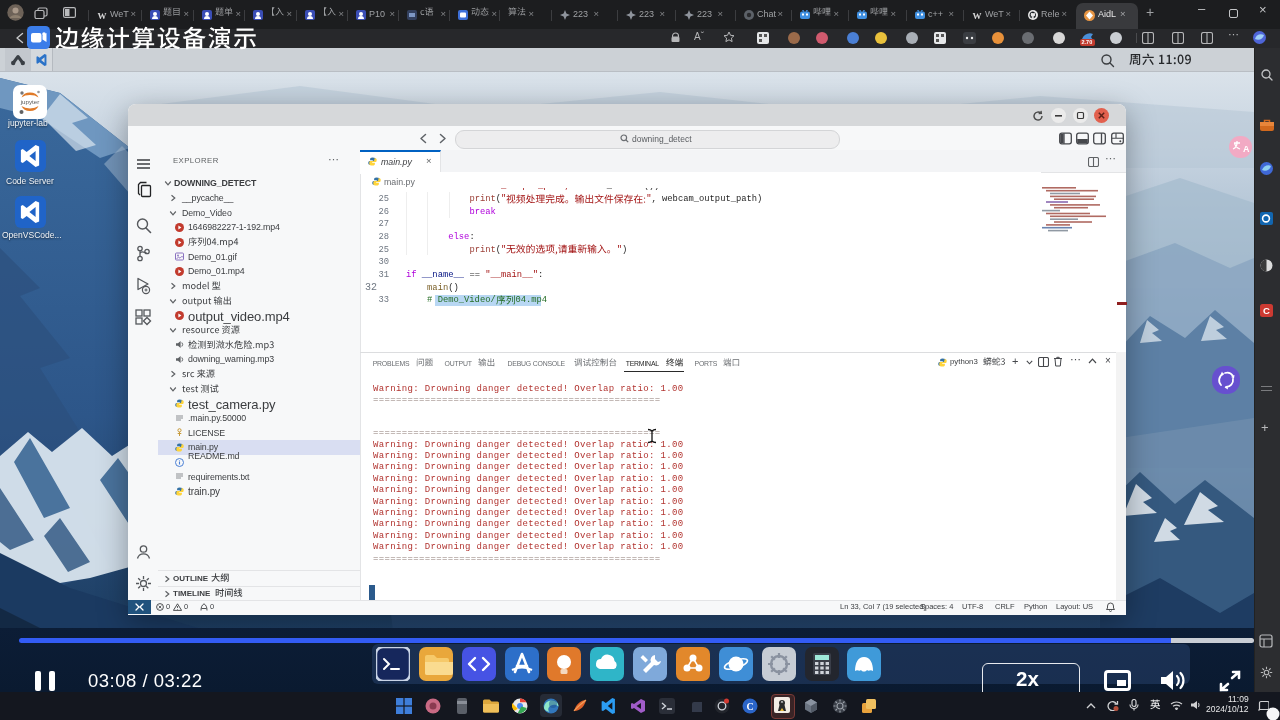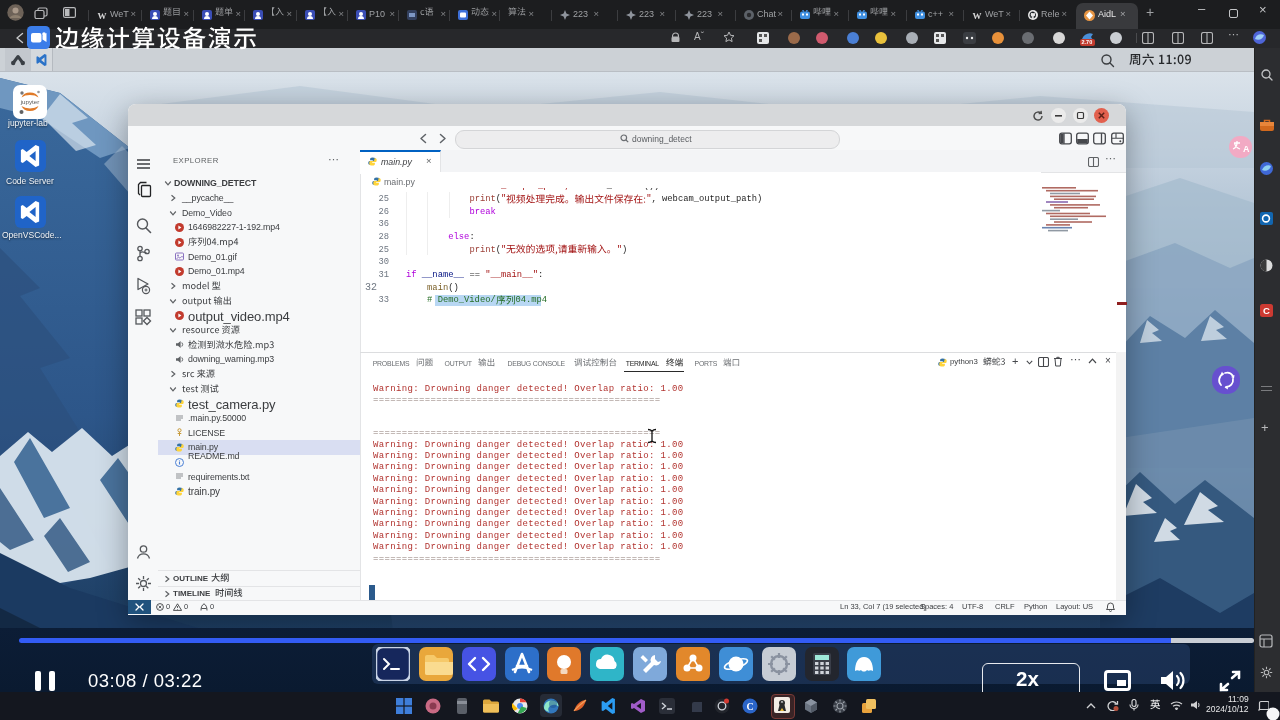--- a/index.html
+++ b/index.html
@@ -803,21 +803,21 @@
         <use href="#g63" x="11000"></use>
         <use href="#g64" x="12000"></use>
         <use href="#g65" x="13000"></use>
         <use href="#g66" x="14000"></use>
       </g>
     </svg>
     <div class="a" style="left:646.2px;top:194.0px;font-family:'Liberation Mono',monospace;font-size:8.8px;line-height:10px;color:#a31515;white-space:pre;">"</div>
     <div class="a" style="left:651.5px;top:194.0px;font-family:'Liberation Mono',monospace;font-size:8.8px;line-height:10px;color:#1f1f1f;white-space:pre;">, webcam_output_path)</div>
     <div class="a" style="left:365px;top:206.7px;width:24px;text-align:right;font-family:'Liberation Mono',monospace;font-size:8.8px;line-height:10px;color:#6e7681">26</div>
     <div class="a" style="left:469.4px;top:206.7px;font-family:'Liberation Mono',monospace;font-size:8.8px;line-height:10px;color:#af00db;white-space:pre;">break</div>
-    <div class="a" style="left:365px;top:219.3px;width:24px;text-align:right;font-family:'Liberation Mono',monospace;font-size:8.8px;line-height:10px;color:#6e7681">36</div>
+    <div class="a" style="left:365px;top:219.3px;width:24px;text-align:right;font-family:'Liberation Mono',monospace;font-size:8.8px;line-height:10px;color:#6e7681">27</div>
     <div class="a" style="left:365px;top:231.9px;width:24px;text-align:right;font-family:'Liberation Mono',monospace;font-size:8.8px;line-height:10px;color:#6e7681">28</div>
     <div class="a" style="left:448.2px;top:231.9px;font-family:'Liberation Mono',monospace;font-size:8.8px;line-height:10px;color:#af00db;white-space:pre;">else</div>
     <div class="a" style="left:469.4px;top:231.9px;font-family:'Liberation Mono',monospace;font-size:8.8px;line-height:10px;color:#1f1f1f;white-space:pre;">:</div>
     <div class="a" style="left:365px;top:244.6px;width:24px;text-align:right;font-family:'Liberation Mono',monospace;font-size:8.8px;line-height:10px;color:#6e7681">25</div>
     <div class="a" style="left:469.4px;top:244.6px;font-family:'Liberation Mono',monospace;font-size:8.8px;line-height:10px;color:#9c4038;white-space:pre;">print</div>
     <div class="a" style="left:495.8px;top:244.6px;font-family:'Liberation Mono',monospace;font-size:8.8px;line-height:10px;color:#1f1f1f;white-space:pre;">(</div>
     <div class="a" style="left:501.0px;top:244.6px;font-family:'Liberation Mono',monospace;font-size:8.8px;line-height:10px;color:#a31515;white-space:pre;">"</div>
     <svg class="a" style="left:506.3px;top:244.3px" width="110.52" height="12.25" viewBox="0 0 11278 1250">
       <g transform="translate(0,880)" fill="#a31515">
         <use href="#g67" x="0"></use>

